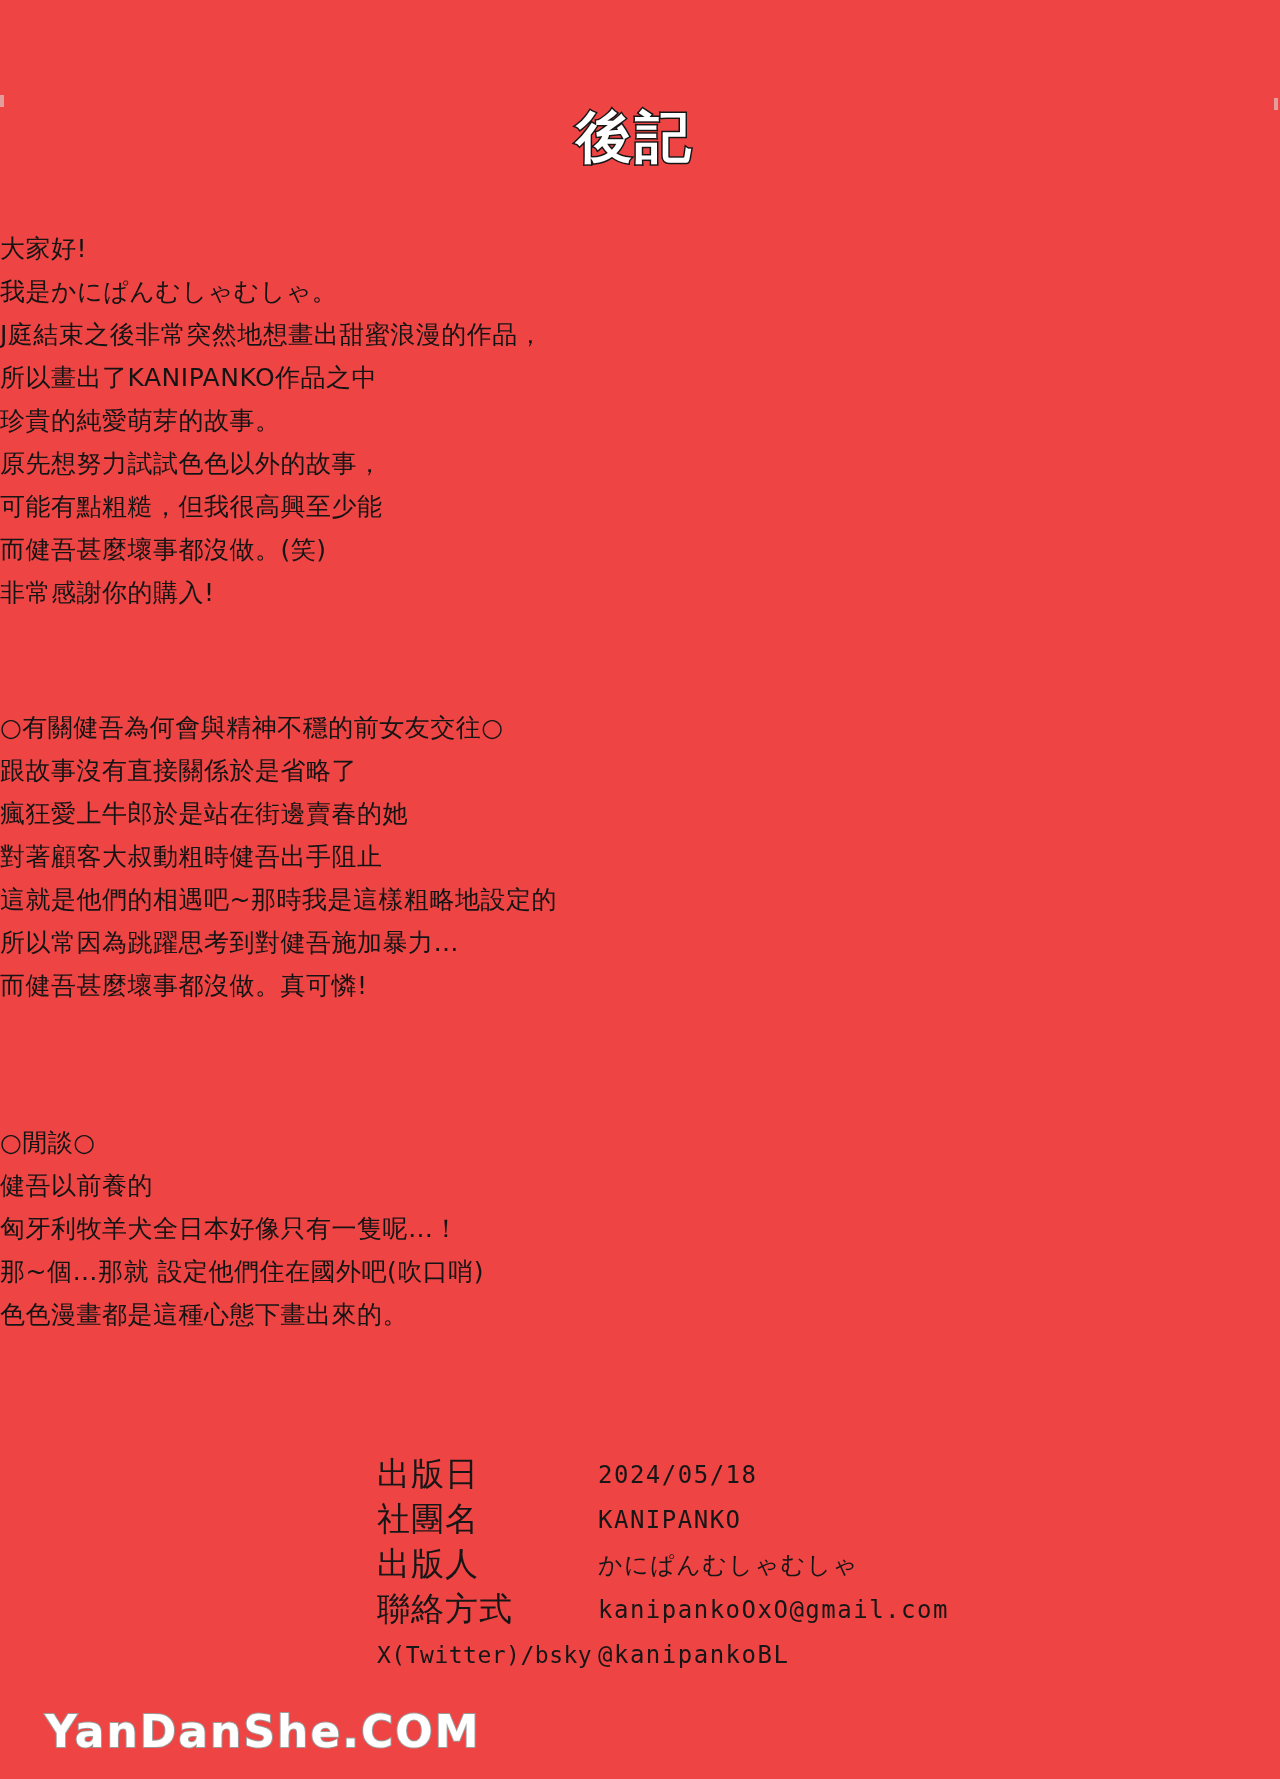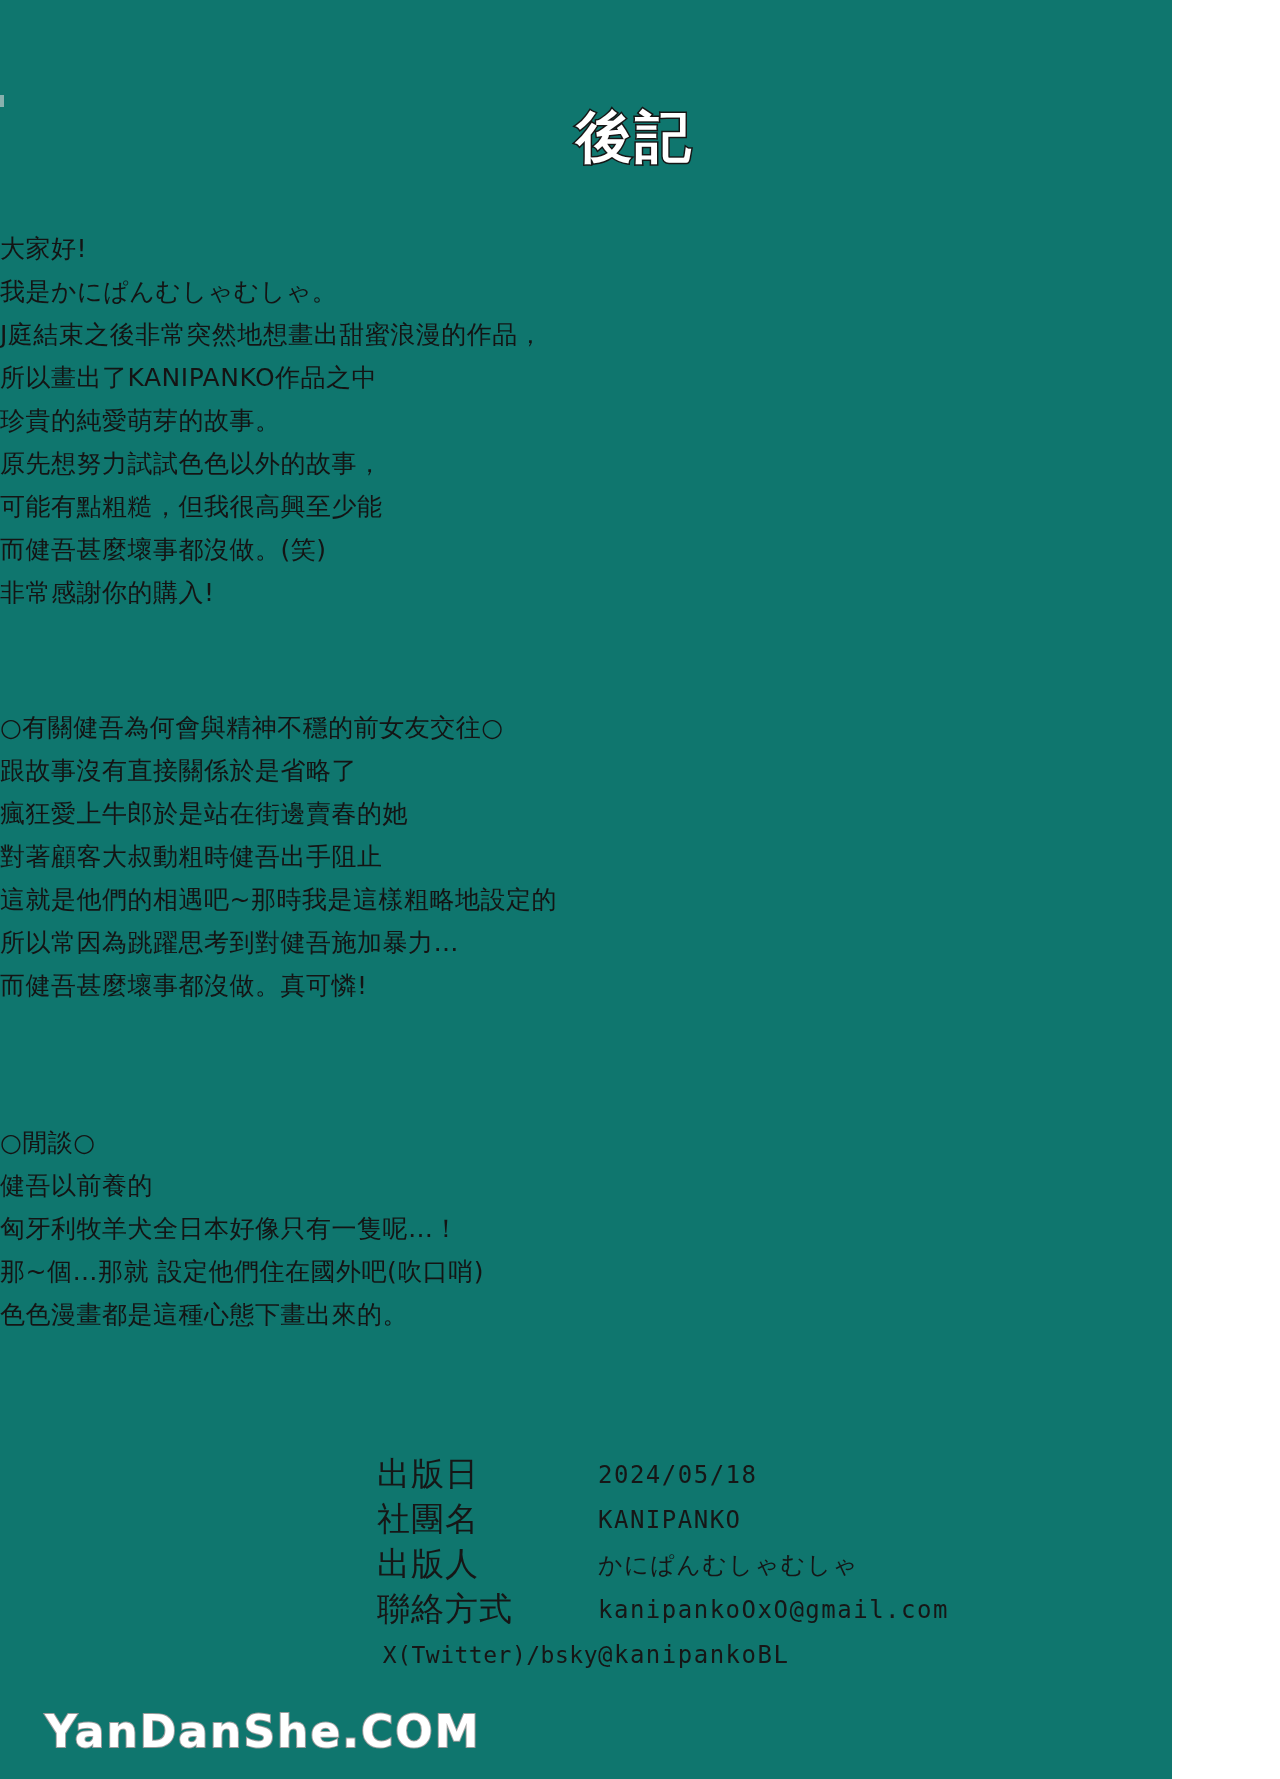--- a/index.html
+++ b/index.html
@@ -1,21 +1,21 @@
 <!DOCTYPE html>
 <html><head>
 <meta charset="utf-8">
 <style>
   * { margin: 0; padding: 0; box-sizing: border-box; }
   html, body { background: #ffffff; }
   .page {
     position: relative;
-    width: 1172px;
+    width: 1280px;
     height: 1779px;
-    background: #0f766e;
+    background: #ef4444;
     overflow: hidden;
     font-family: "DejaVu Sans", sans-serif;
     color: #111111;
   }
 
   
   .page-title {
     position: absolute;
     top: 100px;
     left: 0;
@@ -59,21 +59,20 @@
     width: 221px;
     flex: 0 0 221px;
     font-size: 33px;
     letter-spacing: 1px;
     color: #161616;
   }
   .col-label.latin-label {
     font-family: "DejaVu Sans Mono", monospace;
     font-size: 23px;
     letter-spacing: 0.5px;
-    text-align: right;
   }
   .col-value {
     font-family: "DejaVu Sans Mono", monospace;
     font-size: 24px;
     letter-spacing: 1.5px;
     color: #161616;
     white-space: nowrap;
   }
 
   

